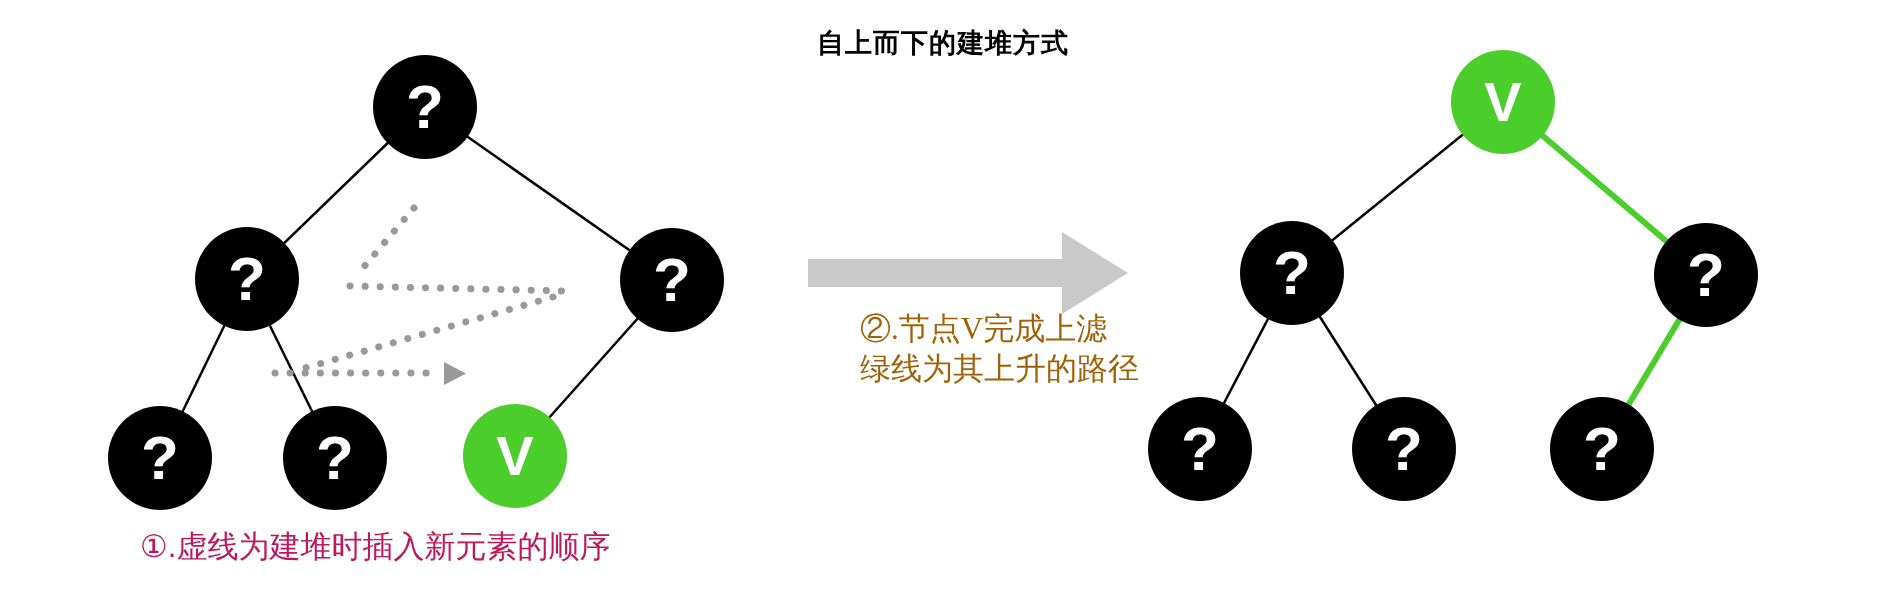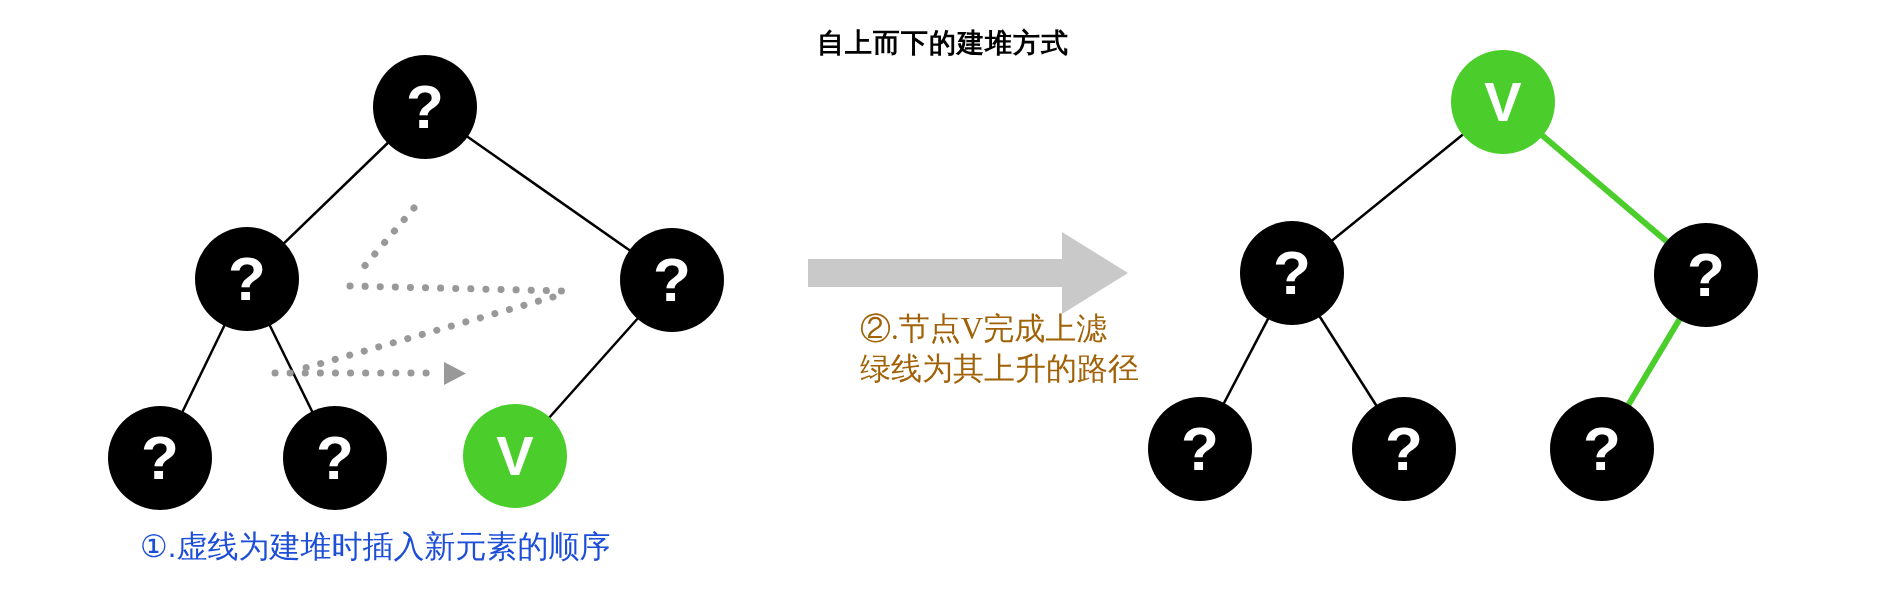--- a/index.html
+++ b/index.html
@@ -20,21 +20,21 @@
   .node{
     position:absolute;width:104px;height:104px;border-radius:50%;
     background:#000;color:#fff;
     display:flex;align-items:center;justify-content:center;
     font-size:62px;font-weight:800;line-height:1;
     user-select:none;
   }
   .node.green{background:#4bce2c;}
   .node.vnode{font-size:56px;}
   .caption{
-    position:absolute;color:#1d4ed8;font-size:31px;line-height:40px;
+    position:absolute;color:#be185d;font-size:31px;line-height:40px;
     white-space:nowrap;
   }
   .caption.mid{left:860px;top:298px;color:#a16207;font-family:Liberation Serif, serif;}
   .caption.bottom{left:140px;top:516px;}
   .caption.bottom .l2{padding-left:25px;}
 </style>
 </head>
 <body>
 
 <div id="stage">

